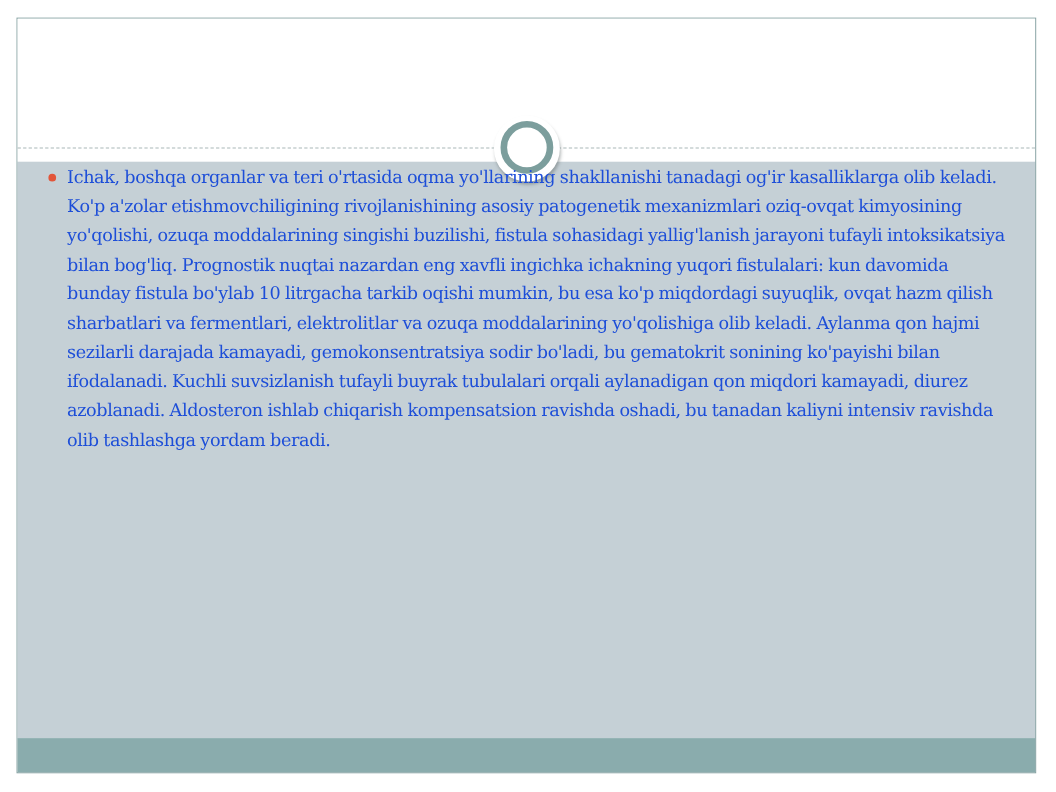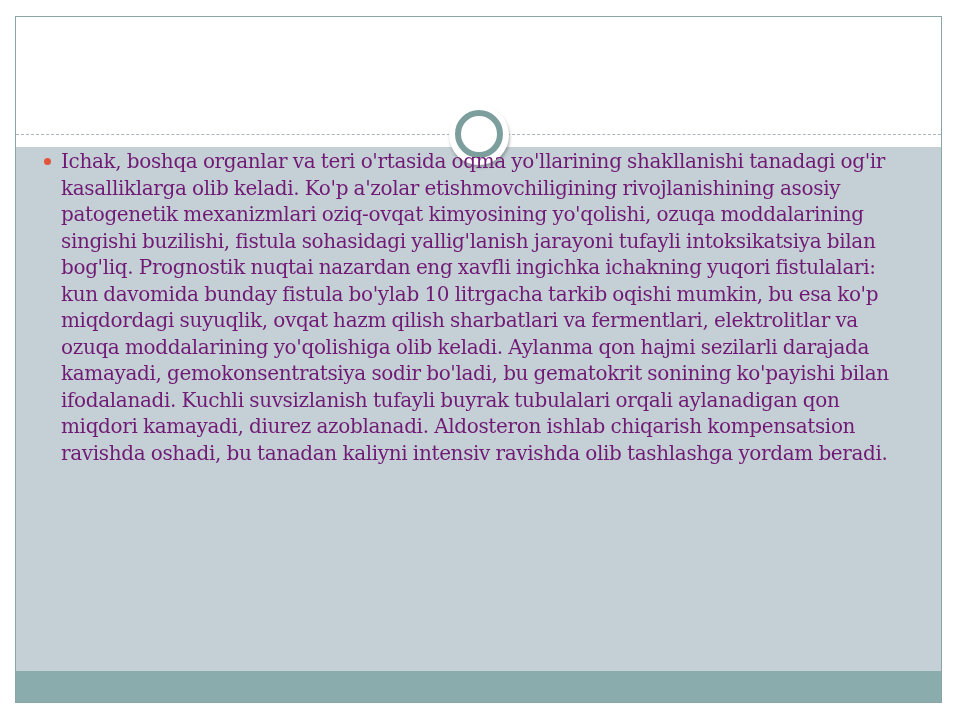--- a/index.html
+++ b/index.html
@@ -76,23 +76,23 @@
     .content {
       position: absolute;
       left: 44px;
       top: 148px;
       width: 870px;
     }
     .bullet-item {
       position: relative;
       padding-left: 17px;
       font-family: "DejaVu Serif", serif;
-      font-size: 20px;
+      font-size: 16px;
       line-height: 26.5px;
-      color: #701a75;
+      color: #1d4ed8;
       letter-spacing: -0.35px;
       word-spacing: -0.5px;
     }
     .bullet-dot {
       position: absolute;
       left: 0;
       top: 10px;
       width: 7px;
       height: 7px;
       border-radius: 50%;

